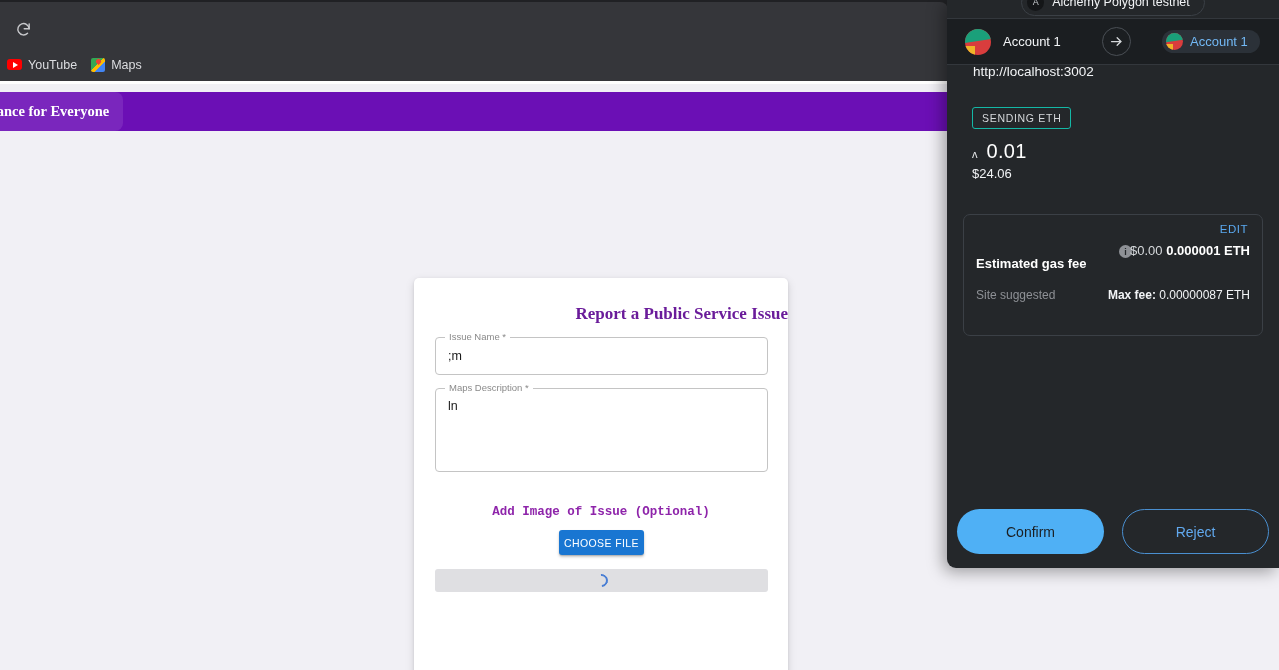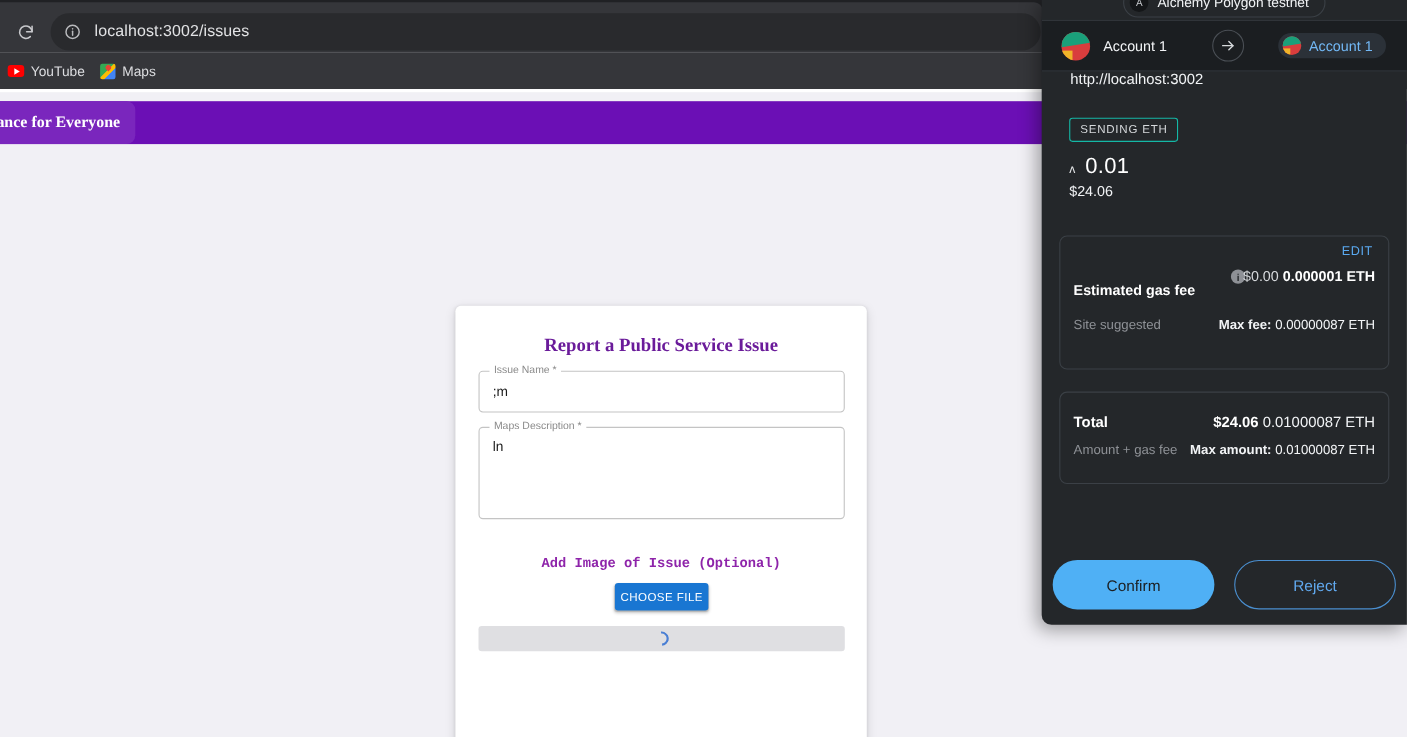--- a/index.html
+++ b/index.html
@@ -134,21 +134,21 @@
   
   .card {
     position: absolute; left: 414px; top: 194px;
     width: 374px; height: 416px;
     background: #ffffff;
     border-radius: 5px;
     box-shadow: 0 3px 10px rgba(0,0,0,0.13), 0 1px 3px rgba(0,0,0,0.10);
   }
   .card-title {
     position: absolute; left: 0; top: 26px;
-    width: 374px; text-align: center;
+    width: 374px; text-align: right;
     font-family: "Liberation Serif", serif;
     font-weight: bold;
     font-size: 17px;
     color: #6a1b9a;
   }
   .field {
     position: absolute; left: 21px;
     width: 333px;
     border: 1px solid #c4c4c4;
     border-radius: 4px;
@@ -412,30 +412,20 @@
   <div class="tabstrip">
     <div class="tab-shape"></div>
   </div>
 
   <div class="toolbar">
     <div class="reload-btn">
       <svg viewBox="0 0 24 24" fill="none" stroke="#c7c8cb" stroke-width="2" stroke-linecap="round" stroke-linejoin="round">
         <path d="M20 11a8 8 0 1 0-2.3 6.3"></path>
         <polyline points="20 4 20 11 13 11"></polyline>
       </svg>
-    </div>
-    <div class="omnibox">
-      <span class="info-circle">
-        <svg viewBox="0 0 24 24" width="16" height="16" fill="none" stroke="#b9babd" stroke-width="2">
-          <circle cx="12" cy="12" r="9"></circle>
-          <line x1="12" y1="11" x2="12" y2="16.5" stroke-linecap="round"></line>
-          <circle cx="12" cy="7.8" r="1.1" fill="#b9babd" stroke="none"></circle>
-        </svg>
-      </span>
-      <span class="omnibox-url" title="localhost:3002/issues">localhost:3002/issues</span>
     </div>
   </div>
 
   <div class="bookmarks">
     <div class="bm-item">
       <span class="yt-icon"></span>
       <span class="bm-label">YouTube</span>
     </div>
     <div class="bm-item">
       <span class="maps-icon"></span>
@@ -520,32 +510,20 @@
         <span class="fiat">$0.00</span>
         <span class="eth">0.000001 ETH</span>
       </span>
       <span class="gas-sub">Site suggested</span>
       <span class="gas-maxfee">
         <b>Max fee:</b>
         <span>0.00000087 ETH</span>
       </span>
     </div>
 
-    <div class="mm-box total">
-      <span class="total-label">Total</span>
-      <span class="total-amount">
-        <span class="fiat">$24.06</span>
-        <span class="eth">0.01000087 ETH</span>
-      </span>
-      <span class="total-sub">Amount + gas fee</span>
-      <span class="total-max">
-        <b>Max amount:</b>
-        <span>0.01000087 ETH</span>
-      </span>
-    </div>
 
     <div class="mm-actions">
       <button class="mm-btn confirm">Confirm</button>
       <button class="mm-btn reject">Reject</button>
     </div>
 
   </div>
 </div>
 
 </body></html>

